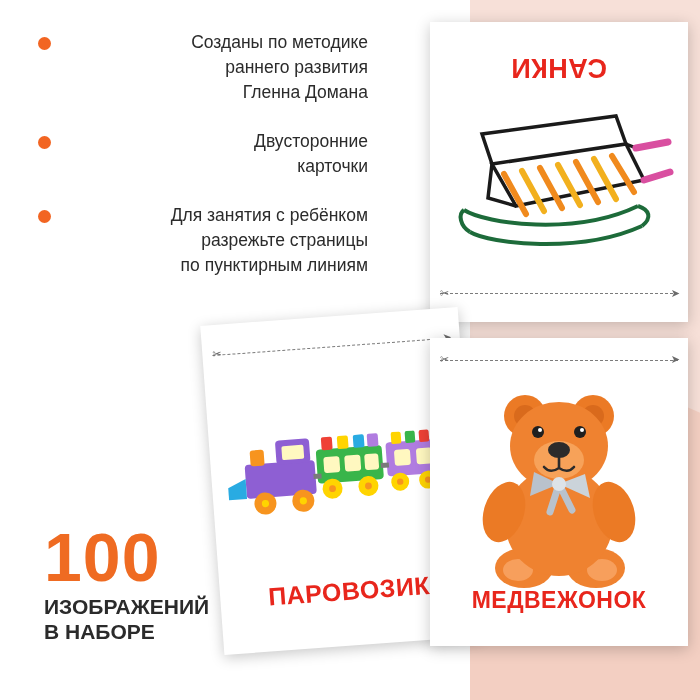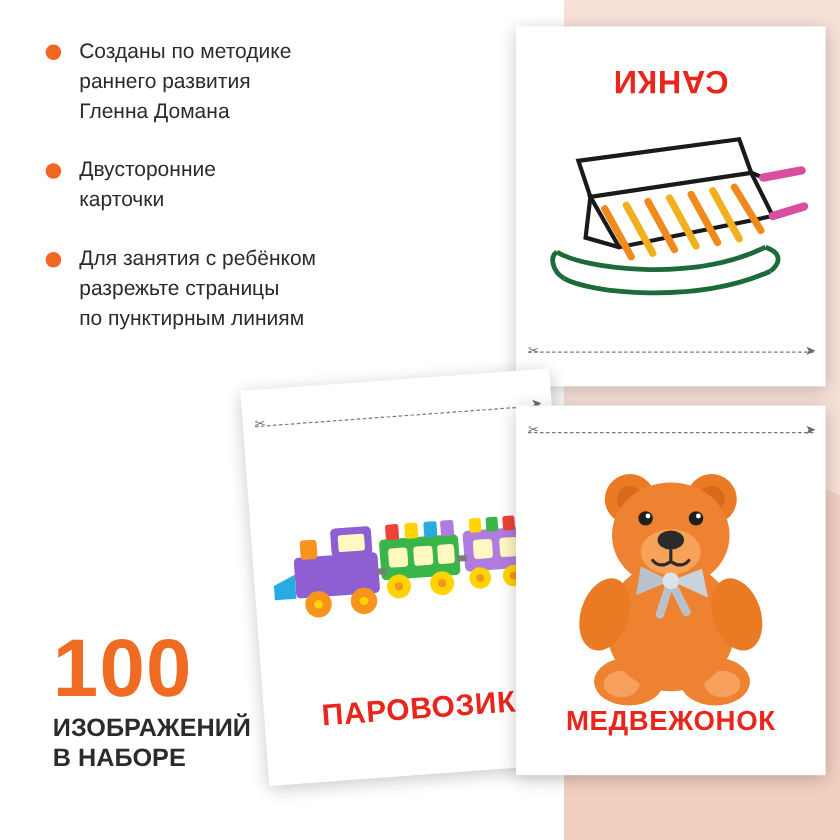--- a/index.html
+++ b/index.html
@@ -61,20 +61,21 @@
   .features {
     position: absolute;
     left: 38px;
     top: 30px;
     width: 330px;
   }
   .feature {
     position: relative;
     padding-left: 28px;
     margin-bottom: 24px;
+    text-align: right;
   }
   .feature .dot {
     position: absolute;
     left: 0;
     top: 7px;
     width: 13px;
     height: 13px;
     border-radius: 50%;
     background: #f26522;
   }

